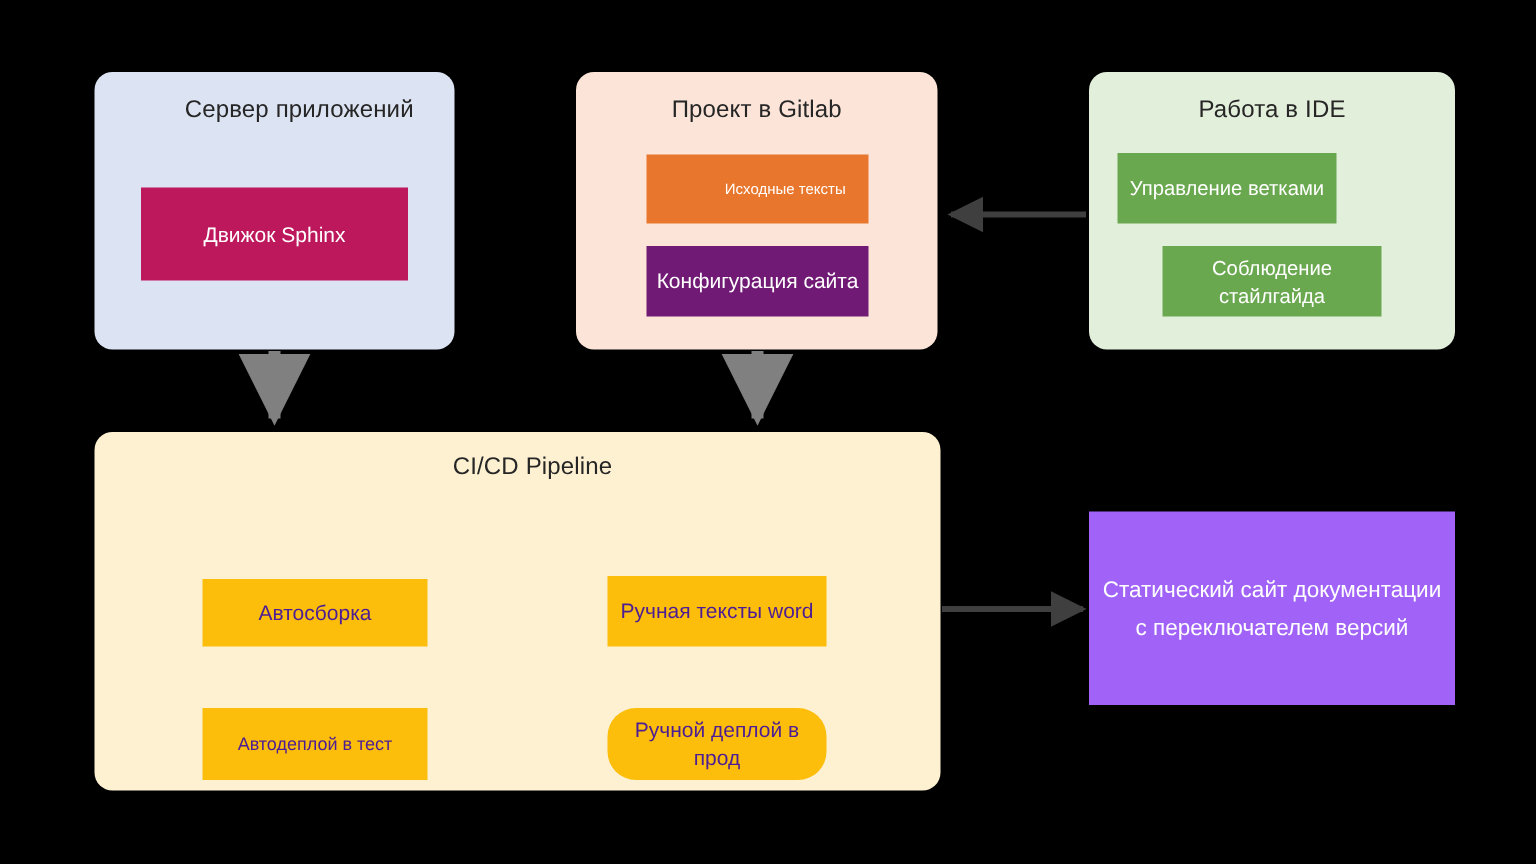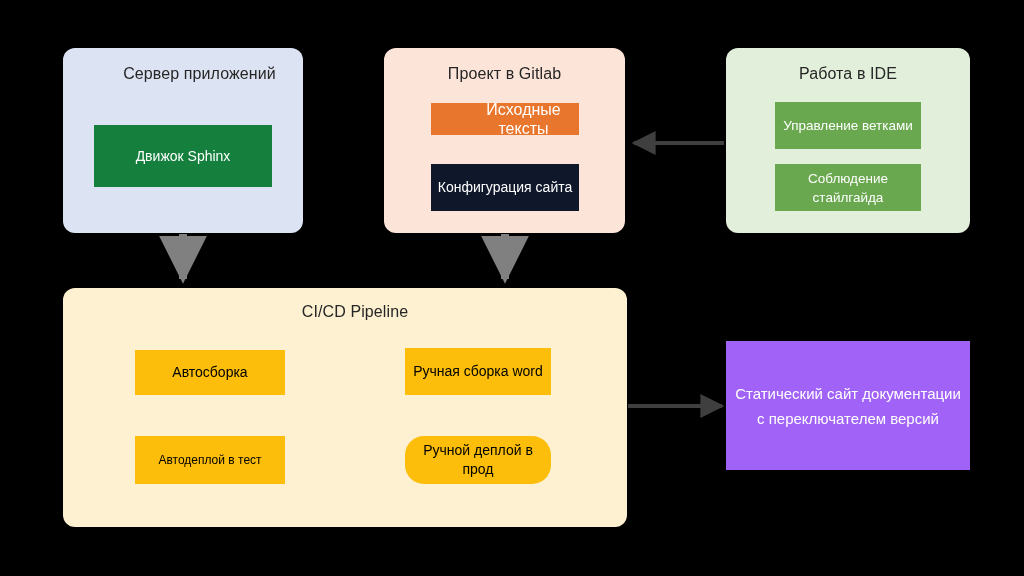--- a/index.html
+++ b/index.html
@@ -45,28 +45,28 @@
     position: absolute;
     box-sizing: border-box;
     display: flex;
     align-items: center;
     justify-content: center;
     text-align: center;
     line-height: 19px;
     padding: 2px 6px;
   }
   .node-light { color: #ffffff; }
-  .node-dark  { color: #000000; }
+  .node-dark  { color: #4c1d95; margin-top: 36px; }
 
-  #node-sphinx   { left: 94px;  top: 125px; width: 178px; height: 62px; background: #15803d; font-size: 14px; }
+  #node-sphinx   { left: 94px;  top: 125px; width: 178px; height: 62px; background: #be185d; font-size: 14px; }
 
-  #node-sources  { left: 431px; top: 103px; width: 148px; height: 32px; background: #e8762c; font-size: 16px; padding-left: 43px; }
-  #node-config   { left: 431px; top: 164px; width: 148px; height: 47px; background: #0f172a; font-size: 14px; }
+  #node-sources  { left: 431px; top: 103px; width: 148px; height: 46px; background: #e8762c; font-size: 10px; padding-left: 43px; }
+  #node-config   { left: 431px; top: 164px; width: 148px; height: 47px; background: #701a75; font-size: 14px; }
 
-  #node-branches { left: 775px; top: 102px; width: 146px; height: 47px; background: #6aa84f; font-size: 13.5px; }
+  #node-branches { left: 745px; top: 102px; width: 146px; height: 47px; background: #6aa84f; font-size: 13.5px; }
   #node-style    { left: 775px; top: 164px; width: 146px; height: 47px; background: #6aa84f; font-size: 13.5px; }
 
   #node-autobuild   { left: 135px; top: 350px; width: 150px; height: 45px; background: #fcbe0a; font-size: 14px; }
   #node-autodeploy  { left: 135px; top: 436px; width: 150px; height: 48px; background: #fcbe0a; font-size: 12px; }
   #node-manualword  { left: 405px; top: 348px; width: 146px; height: 47px; background: #fcbe0a; font-size: 14px; }
   #node-manualprod  { left: 405px; top: 436px; width: 146px; height: 48px; background: #fcbe0a; font-size: 14px; border-radius: 19px; }
 
   #node-staticsite  { left: 726px; top: 341px; width: 244px; height: 129px; background: #a162f7; font-size: 15px; line-height: 25px; }
 
   
@@ -126,18 +126,18 @@
     <div class="panel-title" style="top:16px;">Работа в IDE</div>
   </div>
   <div class="node node-light" id="node-branches">Управление ветками</div>
   <div class="node node-light" id="node-style">Соблюдение стайлгайда</div>
 
   <div class="panel" id="panel-cicd">
     <div class="panel-title" style="top:14px;margin-left:20px;">CI/CD Pipeline</div>
   </div>
   <div class="node node-dark" id="node-autobuild">Автосборка</div>
   <div class="node node-dark" id="node-autodeploy">Автодеплой в тест</div>
-  <div class="node node-dark" id="node-manualword">Ручная сборка word</div>
+  <div class="node node-dark" id="node-manualword">Ручная тексты word</div>
   <div class="node node-dark" id="node-manualprod">Ручной деплой в прод</div>
 
   <div class="node node-light" id="node-staticsite">Статический сайт документации с переключателем версий</div>
 
 </div>
 
 </body></html>

